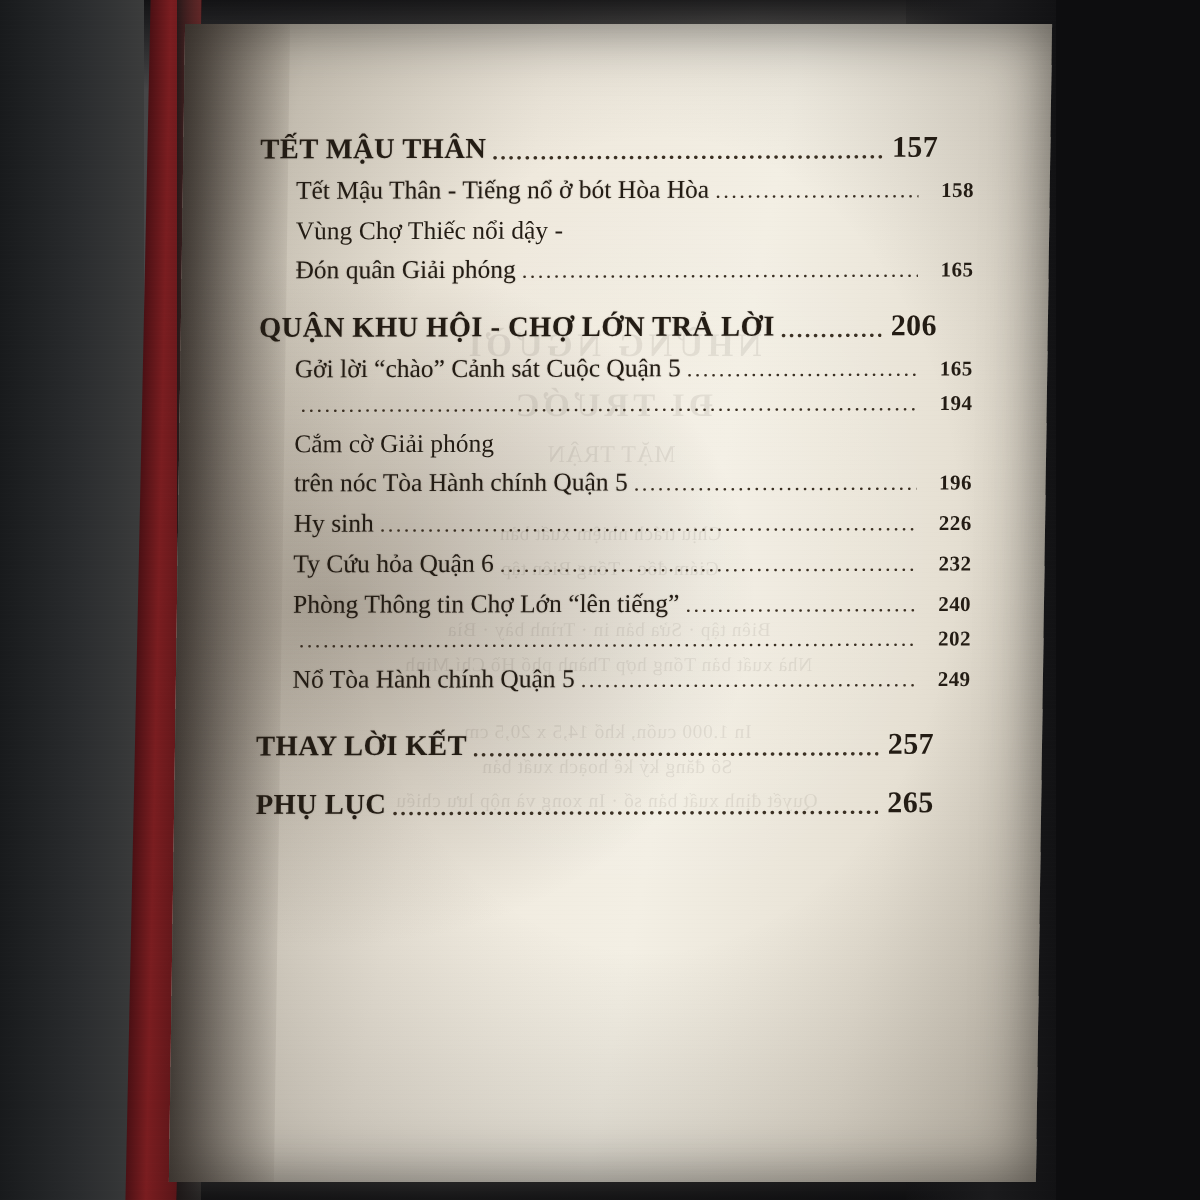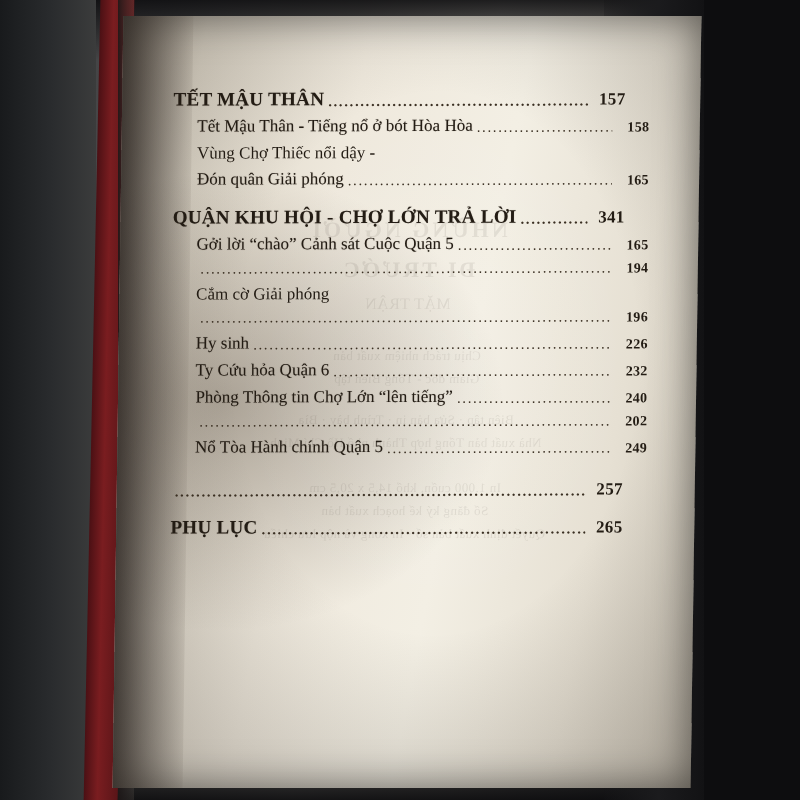--- a/index.html
+++ b/index.html
@@ -177,21 +177,21 @@
     font-weight: bold;
     text-align: right;
     min-width: 34px;
     letter-spacing: 0.3px;
   }
   .row.level2 .pg {
     font-weight: bold;
     font-size: 14px;
   }
   .row.level1 .pg {
-    font-size: 17px;
+    font-size: 20px;
   }
   .contline {
     font-size: 17px;
     padding-left: 24px;
     margin-bottom: 6px;
     white-space: nowrap;
   }
   .spacer-sm { height: 6px; }
   .spacer-md { height: 12px; }
 
@@ -271,36 +271,37 @@
       <span class="title">Đón quân Giải phóng</span>
       <span class="dots">...............................................................................................................</span>
       <span class="pg">165</span>
     </div>
 
     <div class="spacer-sm"></div>
 
     <div class="row level1">
       <span class="title">QUẬN KHU HỘI - CHỢ LỚN TRẢ LỜI</span>
       <span class="dots">...............................................................................................................</span>
-      <span class="pg">341</span>
+      <span class="pg">206</span>
     </div>
 
     <div class="row level2">
       <span class="title">Gởi lời “chào” Cảnh sát Cuộc Quận 5</span>
       <span class="dots">...............................................................................................................</span>
       <span class="pg">165</span>
     </div>
 
     <div class="row level2">
       <span class="dots">...............................................................................................................</span>
       <span class="pg">194</span>
     </div>
 
     <div class="contline">Cắm cờ Giải phóng</div>
     <div class="row level2">
+      <span class="title">trên nóc Tòa Hành chính Quận 5</span>
       <span class="dots">...............................................................................................................</span>
       <span class="pg">196</span>
     </div>
 
     <div class="row level2">
       <span class="title">Hy sinh</span>
       <span class="dots">...............................................................................................................</span>
       <span class="pg">226</span>
     </div>
 
@@ -323,20 +324,21 @@
 
     <div class="row level2">
       <span class="title">Nổ Tòa Hành chính Quận 5</span>
       <span class="dots">...............................................................................................................</span>
       <span class="pg">249</span>
     </div>
 
     <div class="spacer-md"></div>
 
     <div class="row level1">
+      <span class="title">THAY LỜI KẾT</span>
       <span class="dots">...............................................................................................................</span>
       <span class="pg">257</span>
     </div>
 
     <div class="spacer-sm"></div>
 
     <div class="row level1">
       <span class="title">PHỤ LỤC</span>
       <span class="dots">...............................................................................................................</span>
       <span class="pg">265</span>

